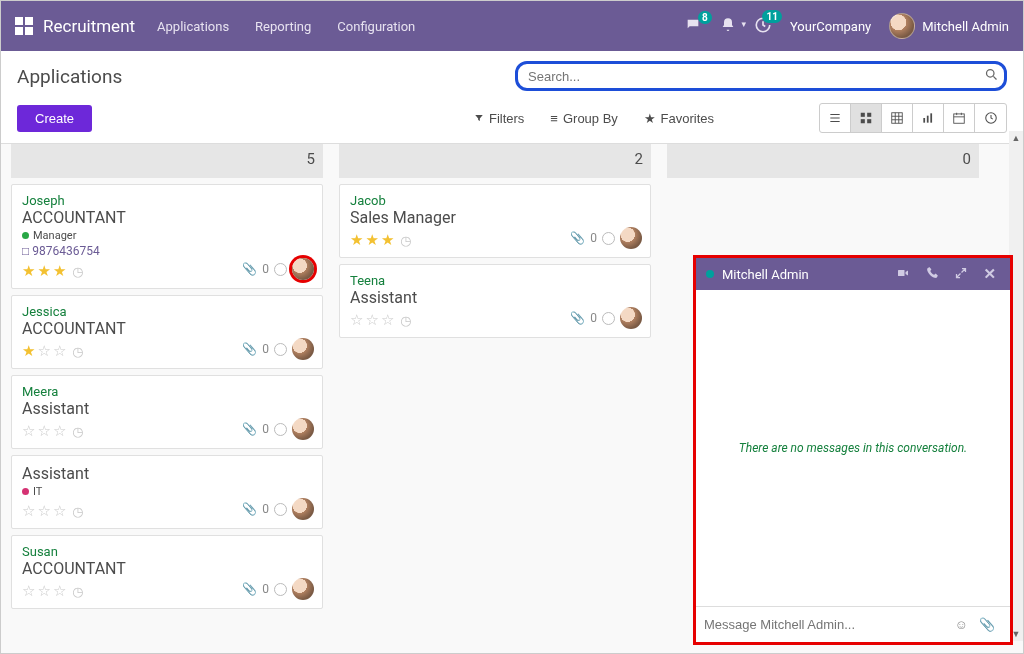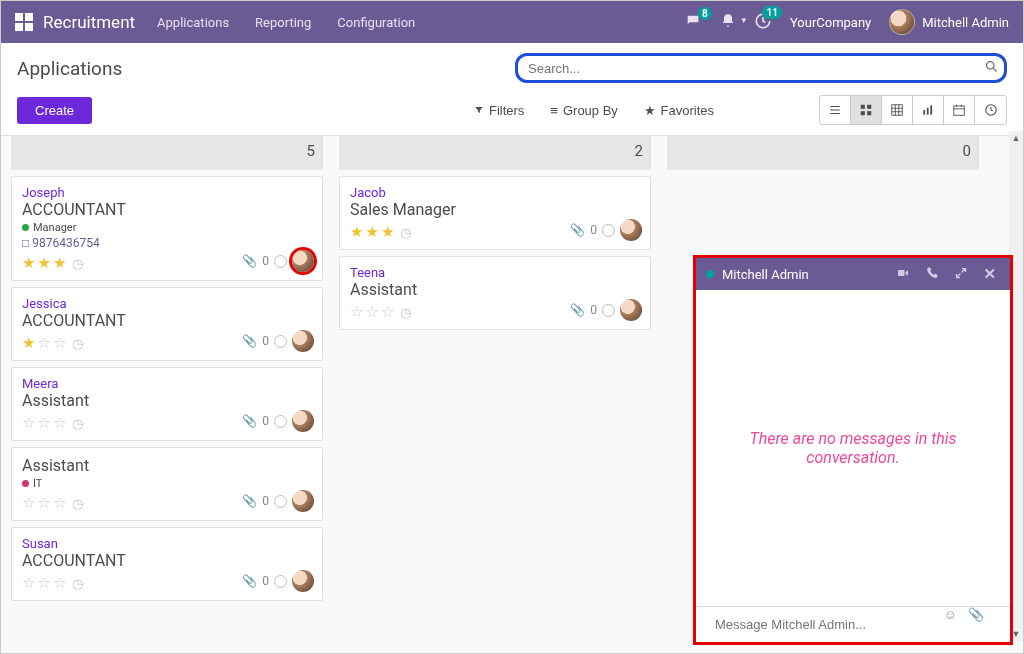--- a/index.html
+++ b/index.html
@@ -1,17 +1,17 @@
 <!DOCTYPE html>
 <html><head>
 <meta charset="utf-8">
 <style>
 * { box-sizing: border-box; margin: 0; padding: 0; }
 body { font-family: -apple-system, BlinkMacSystemFont, "Segoe UI", Roboto, sans-serif; font-size: 13px; color: #4c4c4c; background: #fff; width: 1024px; height: 654px; overflow: hidden; border: 1px solid #ccc; position: relative; }
-.topbar { background: #6b5b95; color: #fff; height: 42px; display: flex; align-items: center; padding: 0 14px; }
+.topbar { background: #6b5b95; color: #fff; height: 50px; display: flex; align-items: center; padding: 0 14px; }
 .apps-icon { width: 18px; height: 18px; display: grid; grid-template-columns: 1fr 1fr; gap: 2px; margin-right: 10px; cursor: pointer; }
 .apps-icon span { background: #fff; }
 .brand { font-size: 17px; margin-right: 22px; }
 .topmenu { display: flex; gap: 26px; }
 .topmenu a { color: #e7e2f0; text-decoration: none; font-size: 13px; cursor: pointer; }
 .topbar-right { margin-left: auto; display: flex; align-items: center; gap: 18px; }
 .icon-btn { position: relative; cursor: pointer; color: #e7e2f0; }
 .badge { position: absolute; top: -6px; right: -10px; background: #00a09d; color: #fff; font-size: 10px; border-radius: 8px; padding: 1px 4px; min-width: 14px; text-align: center; font-weight: bold; }
 .avatar { width: 26px; height: 26px; border-radius: 50%; background: radial-gradient(circle at 35% 35%, #f4d9c4 35%, #b08060 36%, #7a5a44 70%); display: inline-block; border: 1px solid rgba(255,255,255,0.4); }
 .control-row { padding: 10px 16px 8px 16px; display: flex; align-items: center; }
@@ -24,41 +24,41 @@
 .filter-bar { margin-left: auto; display: flex; align-items: center; gap: 4px; }
 .filter-btn { background: #fff; border: 1px solid transparent; padding: 5px 10px; cursor: pointer; color: #4c4c4c; font-size: 13px; display: flex; align-items: center; gap: 5px; }
 .view-switcher { margin-left: 90px; display: flex; border: 1px solid #ccc; border-radius: 3px; overflow: hidden; }
 .view-btn { width: 31px; height: 28px; display: flex; align-items: center; justify-content: center; cursor: pointer; border-right: 1px solid #ccc; color: #4c4c4c; }
 .view-btn:last-child { border-right: none; }
 .view-btn.active { background: #e0e0e0; }
 .kanban-wrap { display: flex; height: calc(654px - 42px - 48px - 44px); overflow: auto; background: #f9f9f9; }
 .kanban-col { width: 328px; flex-shrink: 0; padding: 0 6px 10px 10px; }
 .col-header { display: flex; justify-content: flex-end; padding: 6px 8px 10px; font-size: 15px; color: #4c4c4c; background: #e6e6e6; margin-bottom: 6px; }
 .card { background: #fff; border: 1px solid #e0e0e0; border-radius: 2px; padding: 8px 10px; margin-bottom: 6px; position: relative; }
-.card .name { font-size: 13px; color: #6d28d9; }
+.card .name { font-size: 13px; color: #15803d; }
 .card .role { font-size: 16px; color: #4c4c4c; }
 .tag { display: inline-flex; align-items: center; font-size: 11px; color: #4c4c4c; margin-top: 2px; }
 .tag .dot { width: 7px; height: 7px; border-radius: 50%; margin-right: 4px; }
 .phone { color: #6b5b95; font-size: 12px; margin-top: 2px; display: flex; align-items: center; gap: 3px; }
 .stars { margin-top: 4px; display: flex; gap: 2px; align-items: center; }
 .star { font-size: 15px; color: #c9c9c9; cursor: pointer; }
 .star.on { color: #f3c132; }
 .clock { margin-left: 4px; color: #c9c9c9; }
 .card-right { position: absolute; right: 8px; bottom: 8px; display: flex; align-items: center; gap: 5px; color: #888; font-size: 12px; }
 .att-icon { color: #7c7c7c; cursor: pointer; }
 .state-dot { width: 13px; height: 13px; border-radius: 50%; border: 1.5px solid #bbb; cursor: pointer; }
 .card-avatar { width: 22px; height: 22px; border-radius: 50%; cursor: pointer; background: radial-gradient(circle at 35% 35%, #f4d9c4 35%, #b08060 36%, #7a5a44 70%); display: inline-block; }
 .card-avatar.circled { box-shadow: 0 0 0 3px #e60000; border-radius: 50%; }
 .chat-panel { position: absolute; right: 10px; bottom: 8px; width: 320px; height: 390px; background: #fff; border: 3px solid #e60000; display: flex; flex-direction: column; z-index: 50; }
 .chat-header { background: #6b5b95; color: #fff; height: 32px; display: flex; align-items: center; padding: 0 10px; gap: 8px; }
 .chat-header .status-dot { width: 8px; height: 8px; border-radius: 50%; background: #00a09d; }
 .chat-header .spacer { flex: 1; }
 .chat-header .hicon { color: #d0cbe3; cursor: pointer; padding: 2px 4px; font-size: 12px; }
-.chat-body { flex: 1; display: flex; align-items: center; justify-content: center; color: #ec4899; font-style: italic; font-size: 16px; padding: 0 14px; text-align: center; }
-.chat-input-row { height: 36px; border-top: 1px solid #ddd; display: flex; padding: 0 19px; }
+.chat-body { flex: 1; display: flex; align-items: center; justify-content: center; color: #15803d; font-style: italic; font-size: 12px; padding: 0 14px; }
+.chat-input-row { height: 36px; border-top: 1px solid #ddd; display: flex; align-items: center; padding: 0 8px; }
 .chat-input-row input { flex: 1; border: none; outline: none; font-size: 13px; color: #555; }
 .chat-input-row .cicon { color: #888; padding: 0 6px; cursor: pointer; }
 .scr-scroll { position: absolute; right: 0; top: 130px; bottom: 12px; width: 14px; display: flex; flex-direction: column; align-items: center; background: #f0f0f0; }
 .scr-scroll .arrow { height: 14px; font-size: 9px; color: #666; display: flex; align-items: center; justify-content: center; cursor: pointer; }
 .extra-col { width: 328px; flex-shrink: 0; padding: 0 6px 10px 10px; }
 </style>
 </head>
 <body>
 
 <div class="topbar">

